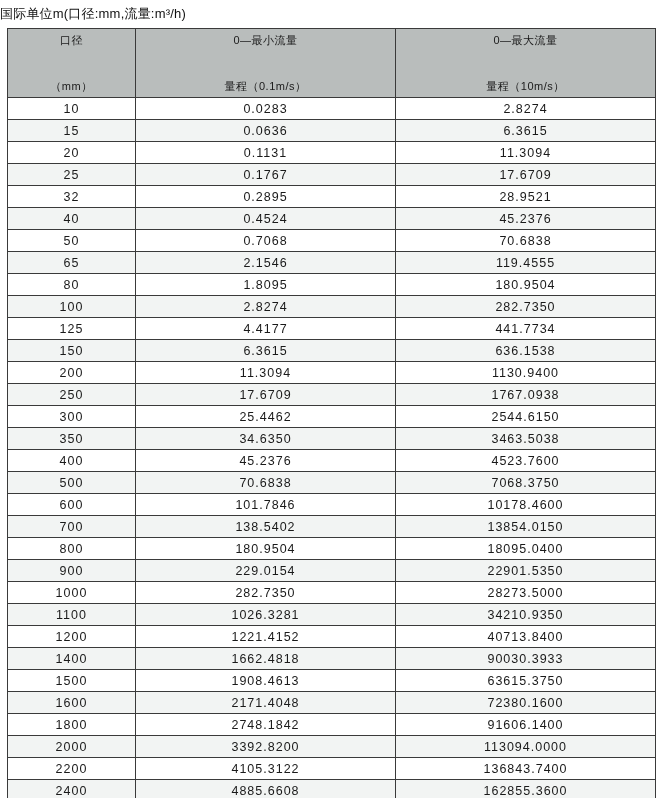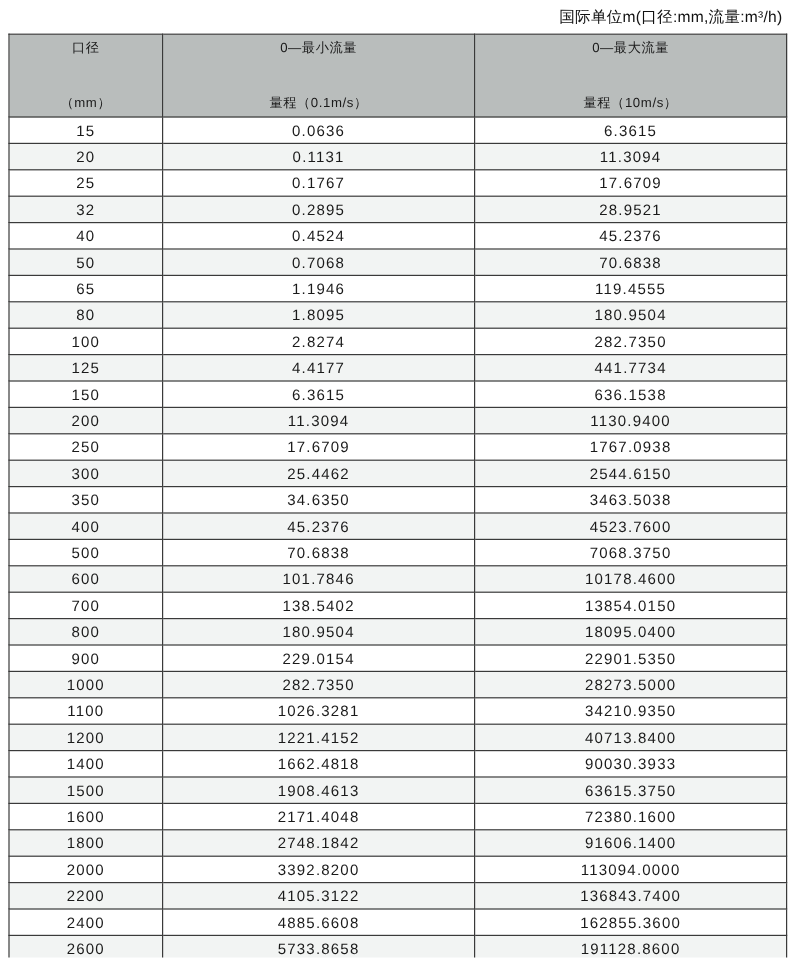--- a/index.html
+++ b/index.html
@@ -15,21 +15,20 @@
     overflow: hidden;
   }
   .page {
     position: relative;
     width: 662px;
     height: 798px;
     box-sizing: border-box;
     padding: 0;
   }
   .caption {
-    text-align: right;
     font-size: 13px;
     line-height: 16px;
     padding: 6px 10px 6px 0;
     letter-spacing: 0.2px;
     color: #111;
   }
   table.flow-table {
     border-collapse: collapse;
     width: 648px;
     margin: 0 7px;
@@ -91,20 +90,25 @@
           <span class="hdr-line2">量程（0.1m/s）</span>
         </th>
         <th>
           <span class="hdr-line1">0—最大流量</span>
           <span class="hdr-line2">量程（10m/s）</span>
         </th>
       </tr>
     </thead>
     <tbody id="table-body">
         <tr>
+          <td>10</td>
+          <td>0.0283</td>
+          <td>2.8274</td>
+        </tr>
+        <tr>
           <td>15</td>
           <td>0.0636</td>
           <td>6.3615</td>
         </tr>
         <tr>
           <td>20</td>
           <td>0.1131</td>
           <td>11.3094</td>
         </tr>
         <tr>
@@ -122,21 +126,21 @@
           <td>0.4524</td>
           <td>45.2376</td>
         </tr>
         <tr>
           <td>50</td>
           <td>0.7068</td>
           <td>70.6838</td>
         </tr>
         <tr>
           <td>65</td>
-          <td>1.1946</td>
+          <td>2.1546</td>
           <td>119.4555</td>
         </tr>
         <tr>
           <td>80</td>
           <td>1.8095</td>
           <td>180.9504</td>
         </tr>
         <tr>
           <td>100</td>
           <td>2.8274</td>

